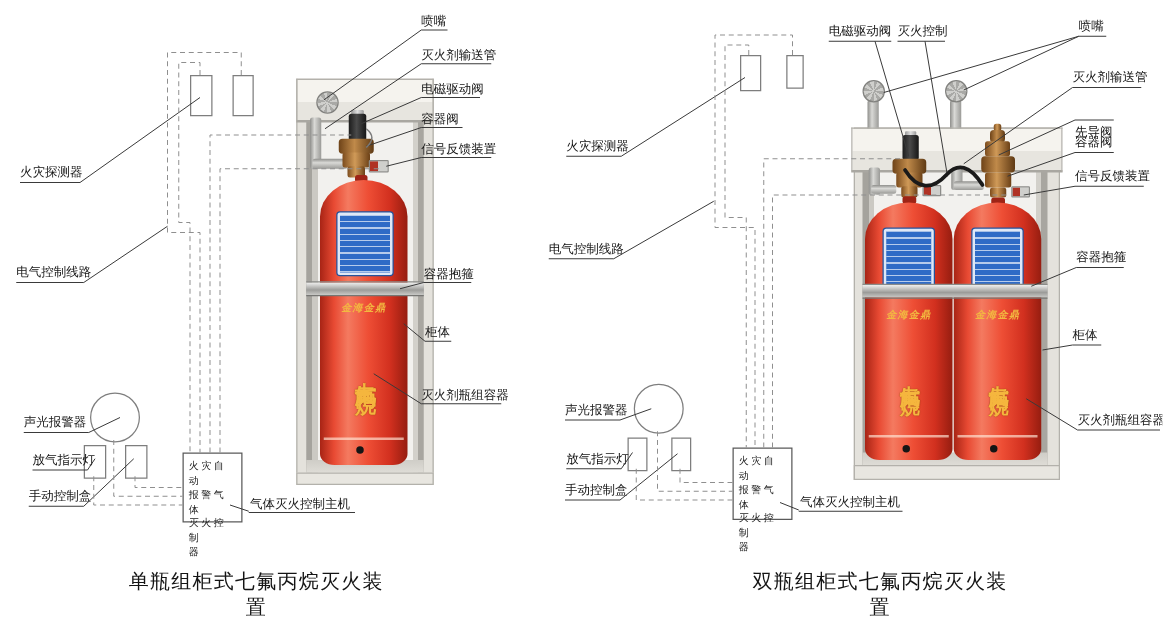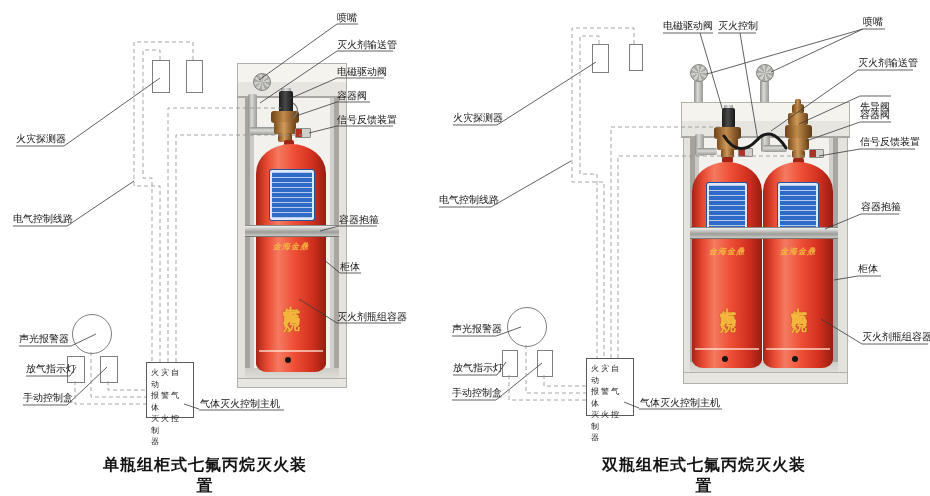--- a/index.html
+++ b/index.html
@@ -1,19 +1,19 @@
 <!DOCTYPE html>
 <html><head>
 <meta charset="utf-8">
 <style>
   html,body{margin:0;padding:0;background:#fff;}
   body{font-family:"DejaVu Sans","Liberation Sans",sans-serif;}
   .canvas{position:relative;width:930px;height:496px;background:#ffffff;overflow:hidden;}
   .lbl{position:absolute;font-size:10px;line-height:12px;color:#141414;white-space:nowrap;font-weight:500;letter-spacing:0;}
-  .caption{position:absolute;font-size:16px;color:#141414;text-align:center;letter-spacing:1px;font-weight:700;}
+  .caption{position:absolute;font-size:16px;color:#141414;text-align:center;letter-spacing:1px;font-weight:400;}
   .det{position:absolute;border:1px solid #7e7e7e;background:#fff;}
   .circ{position:absolute;border:1px solid #7e7e7e;border-radius:50%;background:#fff;}
   .smallbox{position:absolute;border:1px solid #7e7e7e;background:#fff;}
   .ctrlbox{position:absolute;border:1px solid #5a5a5a;background:#fff;font-size:8px;line-height:11.5px;padding:4px 3px 2px 4px;color:#222;letter-spacing:2px;}
   .cab-body{position:absolute;background:#e4e2dc;border:1px solid #b3b1ab;}
   .cab-top{position:absolute;background:linear-gradient(180deg,#f5f3ee 0 55%,#e7e5df 55%);border:1px solid #b3b1ab;border-bottom:2px solid #a9a7a1;}
   .cab-int-l{position:absolute;background:linear-gradient(90deg,#a5a39d 0 5px,#cbc9c3 5px 9px,#f2f1ee 9px calc(100% - 9px),#d2d0ca calc(100% - 9px) calc(100% - 5px),#a8a6a0 calc(100% - 5px));}
   .floor{position:absolute;background:linear-gradient(180deg,#cfcdc7,#dedcd6);}
   .lip{position:absolute;background:#e8e6e0;border:1px solid #b3b1ab;}
   .nozzle{position:absolute;border-radius:50%;border:1px solid #82827f;background:

